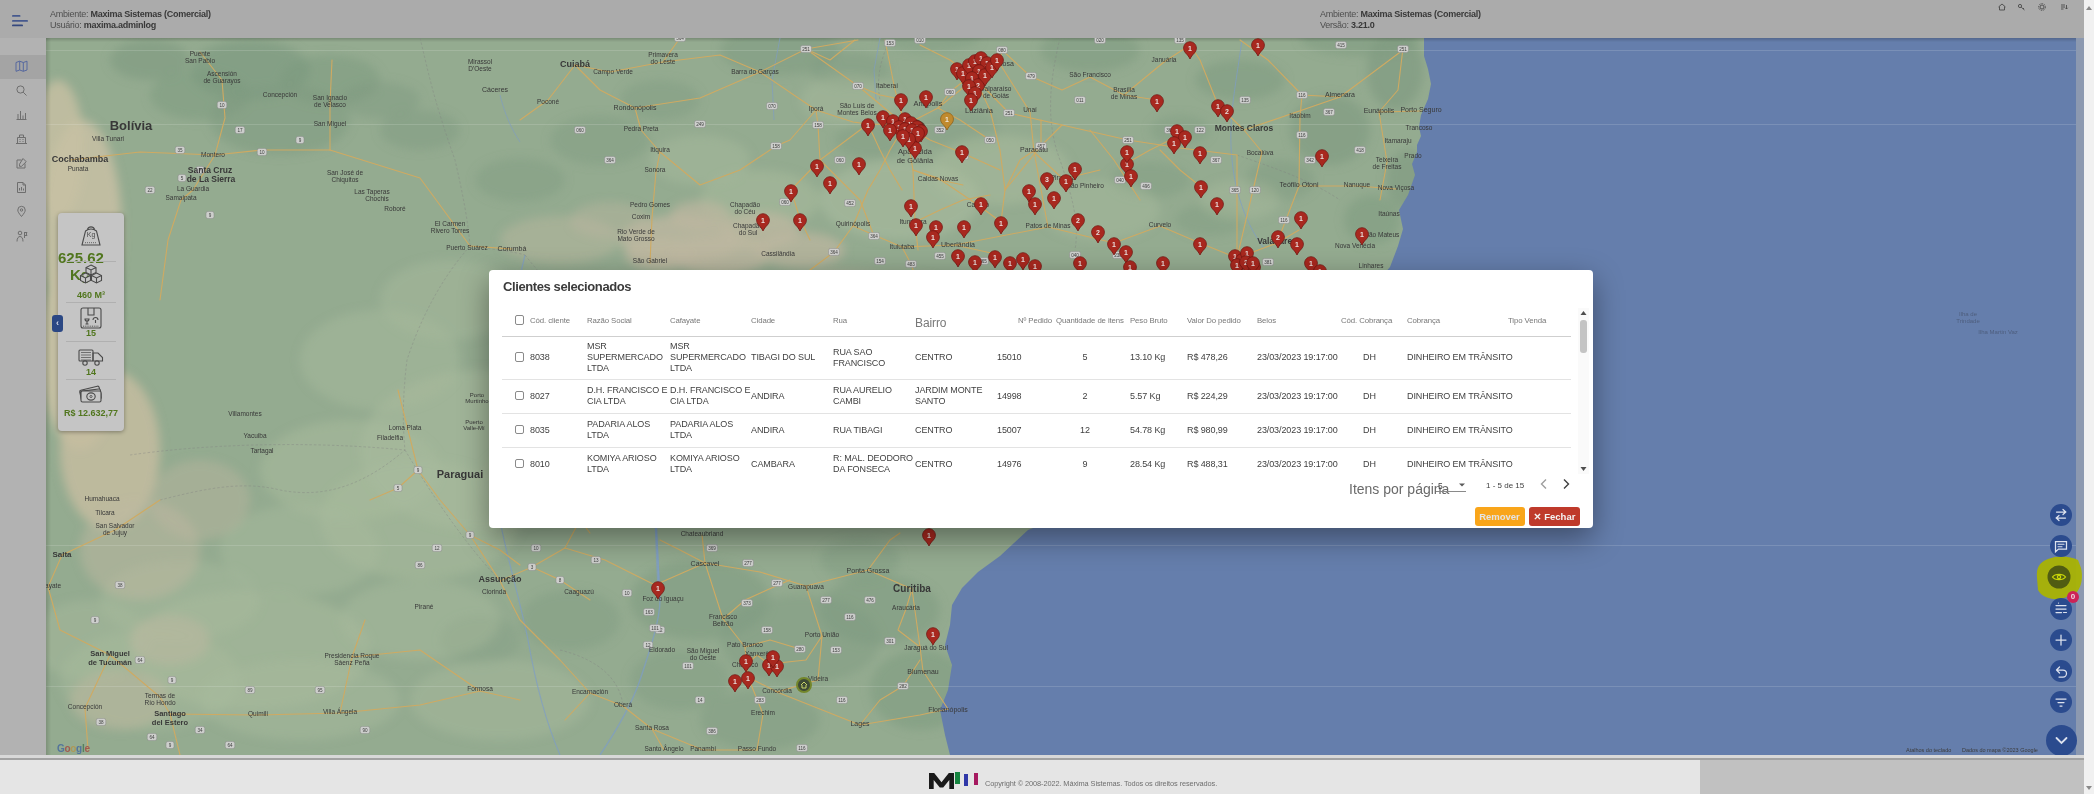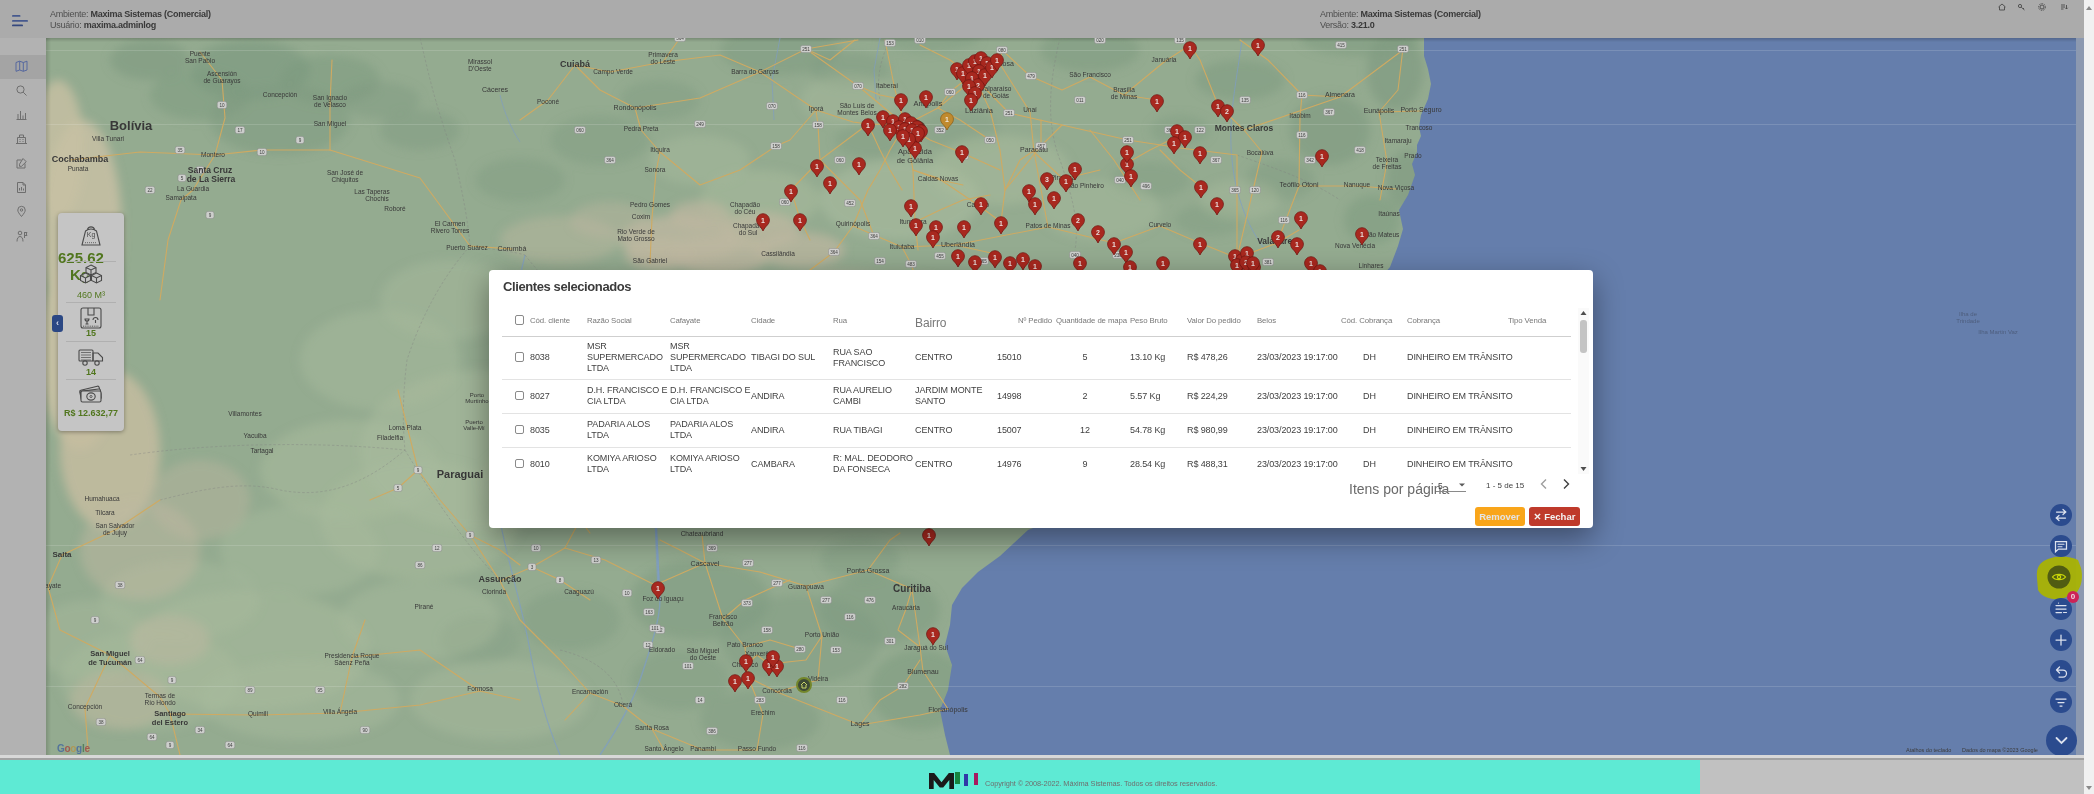--- a/index.html
+++ b/index.html
@@ -1324,21 +1324,21 @@
 <div class="abs" style="left:66px;top:261px;width:50px;height:1px;background:#B0B0B0"></div>
 <svg class="abs" style="left:74px;top:264px" width="34" height="26" viewBox="-17 -13 34 26">
     <g stroke="#4A4A4A" fill="none" stroke-width="1.1">
       <g fill="#C6C6C6">
         <path d="M0,-12 L5,-9.5 V-4.5 L0,-2 L-5,-4.5 V-9.5 Z M-5,-9.5 L0,-7 L5,-9.5 M0,-7 V-2"></path>
         <path d="M-5.5,-4 L-0.5,-1.5 V3.5 L-5.5,6 L-10.5,3.5 V-1.5 Z M-10.5,-1.5 L-5.5,1 L-0.5,-1.5 M-5.5,1 V6"></path>
         <path d="M5.5,-4 L10.5,-1.5 V3.5 L5.5,6 L0.5,3.5 V-1.5 Z M0.5,-1.5 L5.5,1 L10.5,-1.5 M5.5,1 V6"></path>
       </g>
     </g>
   </svg>
-<div class="abs" style="left:58px;top:290px;width:66px;text-align:center;font-size:9px;font-weight:normal;color:#51761E">460 M³</div>
+<div class="abs" style="left:58px;top:290px;width:66px;text-align:center;font-size:9px;font-weight:bold;color:#51761E">460 M³</div>
 <div class="abs" style="left:66px;top:302px;width:50px;height:1px;background:#B0B0B0"></div>
 <svg class="abs" style="left:74px;top:305px" width="34" height="26" viewBox="-17 -13 34 26">
     <g stroke="#4A4A4A" fill="none" stroke-width="1.1">
       <rect x="-10" y="-10" width="20" height="20" rx="2"></rect>
       <path d="M-3,-10 V-3 H3 V-10"></path>
       <path d="M-6,1 a2,2 0 0 0 4,0 Z M-4,3 v3 M-5.5,6 h3"></path>
       <path d="M2,2 a2.5,2.5 0 0 1 5,0 M4.5,2 v3"></path>
       <path d="M-8,8.2 h16" stroke-dasharray="1,0.8" stroke-width="0.9"></path>
     </g>
   </svg>
@@ -1414,21 +1414,21 @@
   </svg>
 <svg class="abs" style="left:2045.5px;top:724.5px" width="31.0" height="31.0" viewBox="-15.5 -15.5 31.0 31.0">
     <circle r="15.5" fill="#2B4B8E"></circle>
     <g stroke="#DDE2EE" fill="none" stroke-width="1.25" stroke-linecap="round">
       <path d="M-5,-2.5 L0,2.5 5,-2.5" stroke-width="1.8"></path>
     </g>
   </svg>
 <div class="abs" style="left:2067px;top:591px;width:12px;height:12px;border-radius:6px;background:#CD2357;color:#EFD9E2;font-size:8px;font-weight:bold;text-align:center;line-height:12px">0</div>
 <div class="abs" style="left:0;top:755px;width:2084px;height:2.5px;background:#D8D8D8"></div>
 <div class="abs" style="left:0;top:757.5px;width:2084px;height:2px;background:#A2A2A2"></div>
-<div class="abs" style="left:0;top:759.5px;width:1700px;height:34.5px;background:#5eead4">
+<div class="abs" style="left:0;top:759.5px;width:1700px;height:34.5px;background:#e5e5e5">
 <svg class="abs" style="left:929px;top:13px" width="25" height="16" viewBox="0 0 25 16">
       <path d="M0,16 V0 H5.2 L12.5,9.2 L19.8,0 H25 V16 H20.3 V7 L14.2,14.6 H10.8 L4.7,7 V16 Z" fill="#1A1A1A"></path>
     </svg>
 <div class="abs" style="left:955px;top:12.5px;width:4.5px;height:12px;background:#168540"></div>
 <div class="abs" style="left:963.5px;top:14px;width:4.5px;height:12px;background:#3038A8"></div>
 <div class="abs" style="left:973.5px;top:13.5px;width:4.5px;height:12px;background:#A61A60"></div>
 <div class="abs" style="left:985px;top:19px;font-size:7.4px;letter-spacing:-0.1px;color:#6F6F6F">Copyright © 2008-2022. Máxima Sistemas. Todos os direitos reservados.</div>
 </div>
 <div class="abs" style="left:2084px;top:0;width:10px;height:794px;background:#F1F1F1">
 <svg class="abs" style="left:1px;top:4px" width="8" height="8">
@@ -1440,21 +1440,21 @@
 </div>
 <div class="abs" style="left:489px;top:270px;width:1104px;height:258px;background:#FFFFFF;border-radius:4px;box-shadow:0 10px 30px rgba(0,0,0,.4)">
 <div class="abs" style="left:14px;top:9px;font-size:13px;letter-spacing:-0.4px;font-weight:bold;color:#3B3B3B">Clientes selecionados</div>
 <div class="abs" style="left:41px;top:45.5px;font-size:7.8px;letter-spacing:-0.1px;color:#787878;white-space:nowrap">Cód. cliente</div>
 <div class="abs" style="left:98px;top:45.5px;font-size:7.8px;letter-spacing:-0.1px;color:#787878;white-space:nowrap">Razão Social</div>
 <div class="abs" style="left:181px;top:45.5px;font-size:7.8px;letter-spacing:-0.1px;color:#787878;white-space:nowrap">Cafayate</div>
 <div class="abs" style="left:262px;top:45.5px;font-size:7.8px;letter-spacing:-0.1px;color:#787878;white-space:nowrap">Cidade</div>
 <div class="abs" style="left:344px;top:45.5px;font-size:7.8px;letter-spacing:-0.1px;color:#787878;white-space:nowrap">Rua</div>
 <div class="abs" style="left:426px;top:45.5px;font-size:12px;letter-spacing:-0.1px;color:#787878;white-space:nowrap">Bairro</div>
 <div class="abs" style="left:529px;top:45.5px;font-size:7.8px;letter-spacing:-0.1px;color:#787878;white-space:nowrap">Nº Pedido</div>
-<div class="abs" style="left:567px;top:45.5px;font-size:7.8px;letter-spacing:-0.1px;color:#787878;white-space:nowrap">Quantidade de mapa</div>
+<div class="abs" style="left:567px;top:45.5px;font-size:7.8px;letter-spacing:-0.1px;color:#787878;white-space:nowrap">Quantidade de itens</div>
 <div class="abs" style="left:641px;top:45.5px;font-size:7.8px;letter-spacing:-0.1px;color:#787878;white-space:nowrap">Peso Bruto</div>
 <div class="abs" style="left:698px;top:45.5px;font-size:7.8px;letter-spacing:-0.1px;color:#787878;white-space:nowrap">Valor Do pedido</div>
 <div class="abs" style="left:768px;top:45.5px;font-size:7.8px;letter-spacing:-0.1px;color:#787878;white-space:nowrap">Belos</div>
 <div class="abs" style="left:852px;top:45.5px;font-size:7.8px;letter-spacing:-0.1px;color:#787878;white-space:nowrap">Cód. Cobrança</div>
 <div class="abs" style="left:918px;top:45.5px;font-size:7.8px;letter-spacing:-0.1px;color:#787878;white-space:nowrap">Cobrança</div>
 <div class="abs" style="left:1019px;top:45.5px;font-size:7.8px;letter-spacing:-0.1px;color:#787878;white-space:nowrap">Tipo Venda</div>
 <div class="abs" style="left:25.5px;top:45px;width:9.5px;height:9.5px;border:1.3px solid #8A8A8A;border-radius:2px"></div>
 <div class="abs" style="left:13px;top:65.5px;width:1069px;height:1px;background:#CFCFCF"></div>
 <div class="abs" style="left:0;top:0;width:1104px;height:202.5px;overflow:hidden">
 <div class="abs" style="left:13px;top:108.5px;width:1069px;height:1px;background:#E3E3E3"></div>

